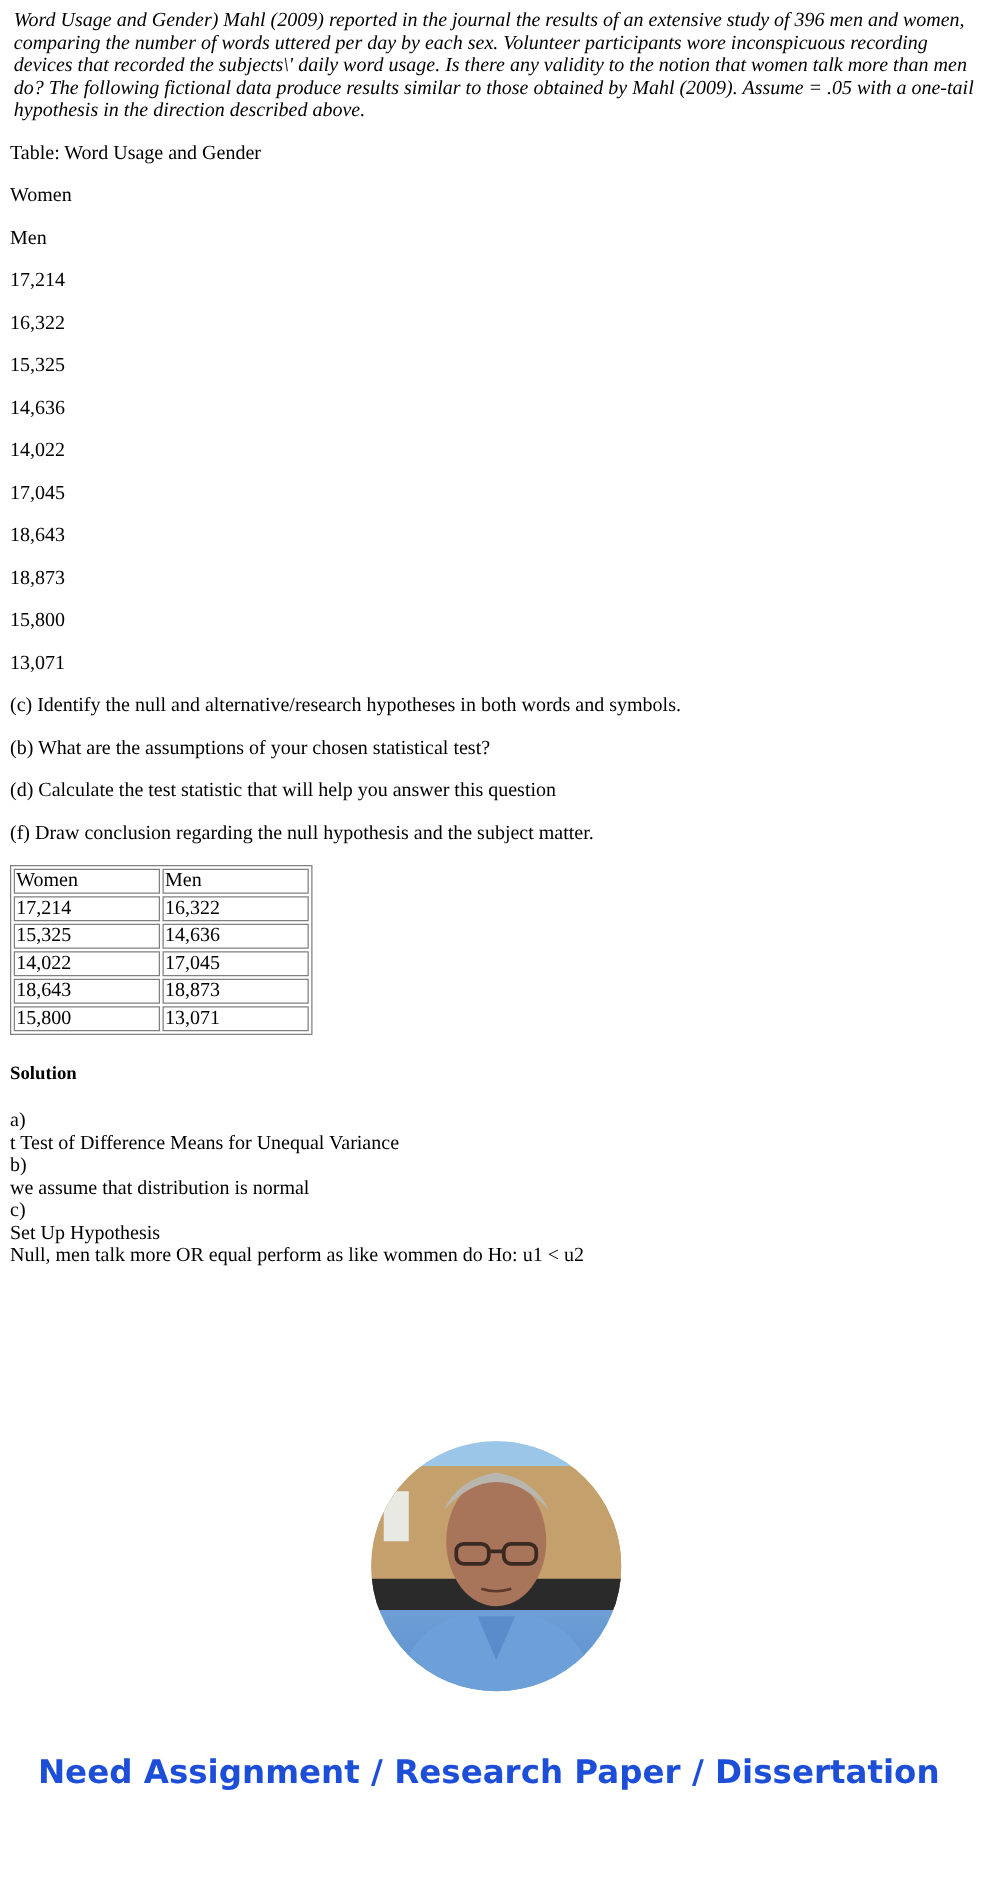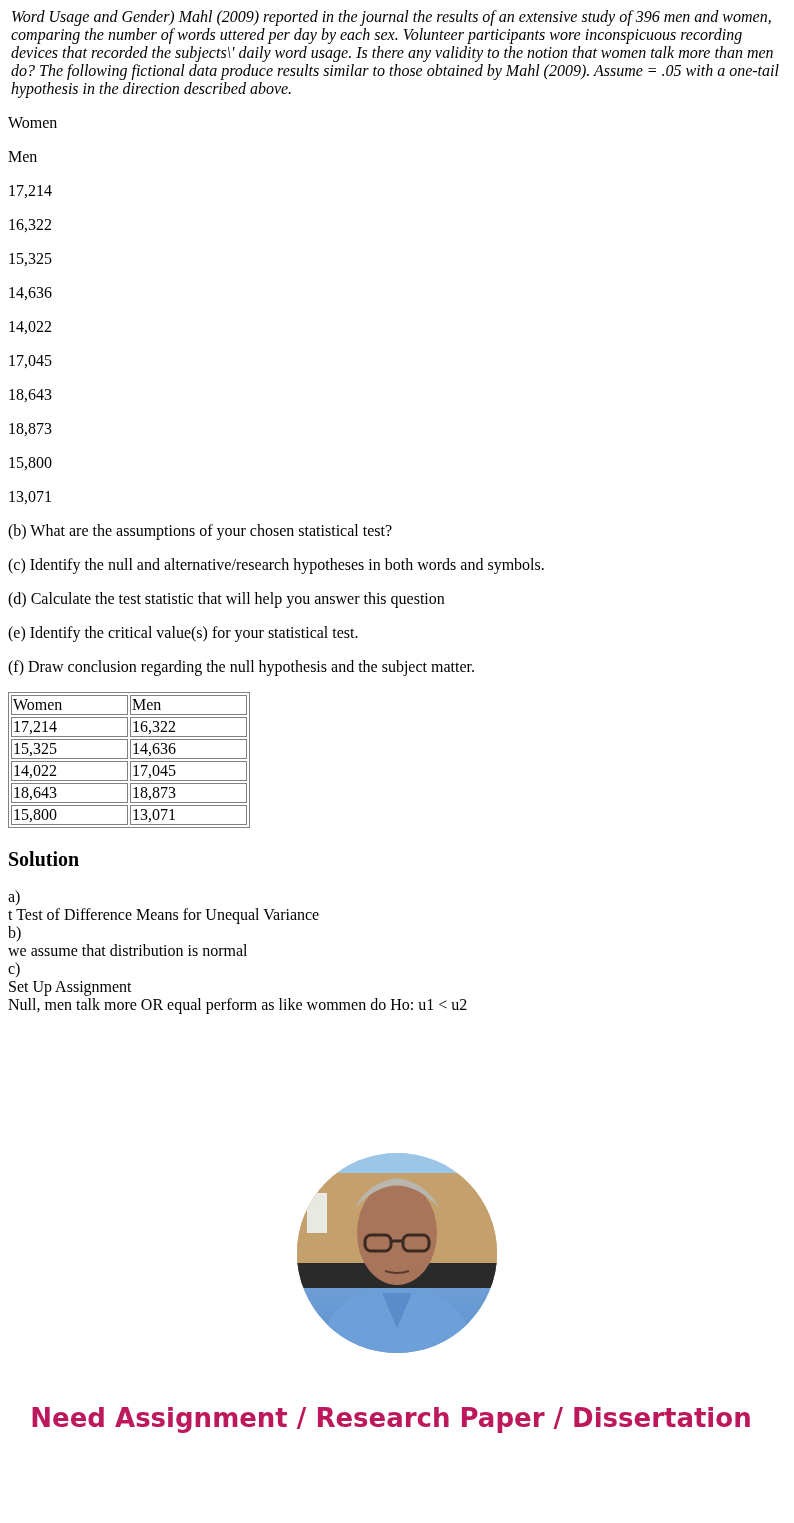--- a/index.html
+++ b/index.html
@@ -21,66 +21,66 @@
     border-collapse: separate;
     border-spacing: 2px;
   }
   table.data td {
     border: 1px solid #808080;
     padding: 0 1px;
     line-height: 18px;
     width: 113px;
     height: 18px;
   }
-  h3.solution { font-size: 20px; font-weight: bold; margin: 20px 0 18px 0; line-height: 22px; }
+  h3.solution { font-size: 15px; font-weight: bold; margin: 20px 0 18px 0; line-height: 22px; }
   .sol-wrap { height: 128px; overflow: hidden; margin-top: 0; }
   .sol-line { line-height: 18px; }
   .sol-clip { position: absolute; top: 1121px; left: 0; width: 794px; height: 5px; background: #fff; }
   .avatar {
     position: absolute;
     left: 297px; top: 1153px;
     width: 200px; height: 200px;
     border-radius: 50%;
     overflow: hidden;
     background: linear-gradient(180deg, #9cc6e8 0%, #9cc6e8 10%, #c7a673 10%, #b89262 55%, #2b2b2b 55%, #2b2b2b 66%, #6e9fd6 66%, #5d8fcc 100%);
   }
   .promo {
     position: absolute;
     left: 0; top: 1403px; width: 782px;
     text-align: center;
     font-family: "DejaVu Sans", sans-serif;
     font-weight: bold;
     font-size: 26px;
     line-height: 30px;
-    color: #be185d;
+    color: #1d4ed8;
   }
 </style>
 </head>
 <body>
 
 <div class="content">
   <div class="intro">Word Usage and Gender) Mahl (2009) reported in the journal the results of an extensive study of 396 men and women, comparing the number of words uttered per day by each sex. Volunteer participants wore inconspicuous recording devices that recorded the subjects\' daily word usage. Is there any validity to the notion that women talk more than men do? The following fictional data produce results similar to those obtained by Mahl (2009). Assume = .05 with a one-tail hypothesis in the direction described above.</div>
+  <p>Table: Word Usage and Gender</p>
 
   <p>Women</p>
   <p>Men</p>
   <p>17,214</p>
   <p>16,322</p>
   <p>15,325</p>
   <p>14,636</p>
   <p>14,022</p>
   <p>17,045</p>
   <p>18,643</p>
   <p>18,873</p>
   <p>15,800</p>
   <p>13,071</p>
 
+  <p>(c) Identify the null and alternative/research hypotheses in both words and symbols.</p>
   <p>(b) What are the assumptions of your chosen statistical test?</p>
-  <p>(c) Identify the null and alternative/research hypotheses in both words and symbols.</p>
   <p>(d) Calculate the test statistic that will help you answer this question</p>
-  <p>(e) Identify the critical value(s) for your statistical test.</p>
   <p>(f) Draw conclusion regarding the null hypothesis and the subject matter.</p>
 
   <table class="data">
     <tbody>
         <tr>
       <td>Women</td>
       <td>Men</td>
     </tr>
     <tr>
       <td>17,214</td>
@@ -106,21 +106,21 @@
     </table>
 
   <h3 class="solution">Solution</h3>
 
   <div class="sol-wrap">
     <div class="sol-line">a)</div>
     <div class="sol-line">t Test of Difference Means for Unequal Variance</div>
     <div class="sol-line">b)</div>
     <div class="sol-line">we assume that distribution is normal</div>
     <div class="sol-line">c)</div>
-    <div class="sol-line">Set Up Assignment</div>
+    <div class="sol-line">Set Up Hypothesis</div>
     <div class="sol-line">Null, men talk more OR equal perform as like wommen do Ho: u1 &lt; u2</div>
     <div class="sol-line">Alternate, women talk more than men do - H1: u1 &gt; u2</div>
   </div>
 </div>
 
 <div class="sol-clip"></div>
 
 <div class="avatar">
   <svg width="200" height="200" viewBox="0 0 200 200">
     <rect x="0" y="0" width="200" height="20" fill="#9cc6e8"></rect>

